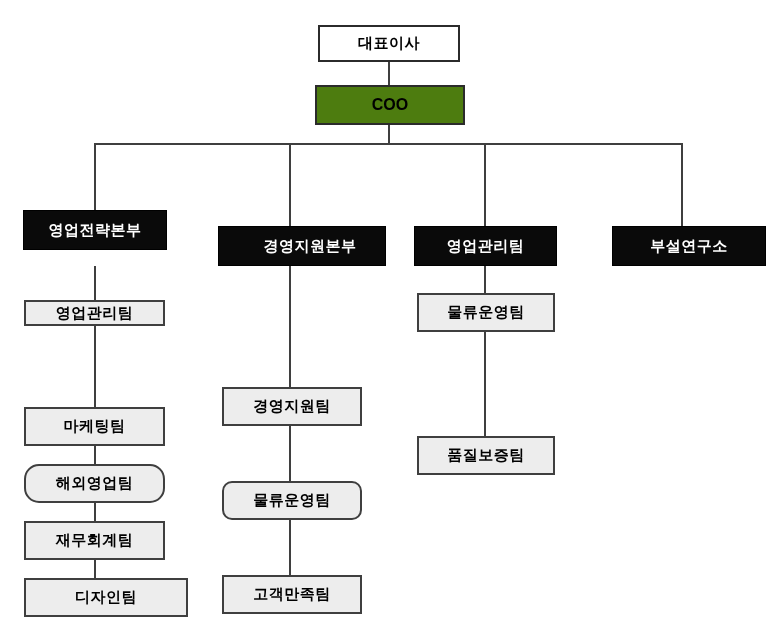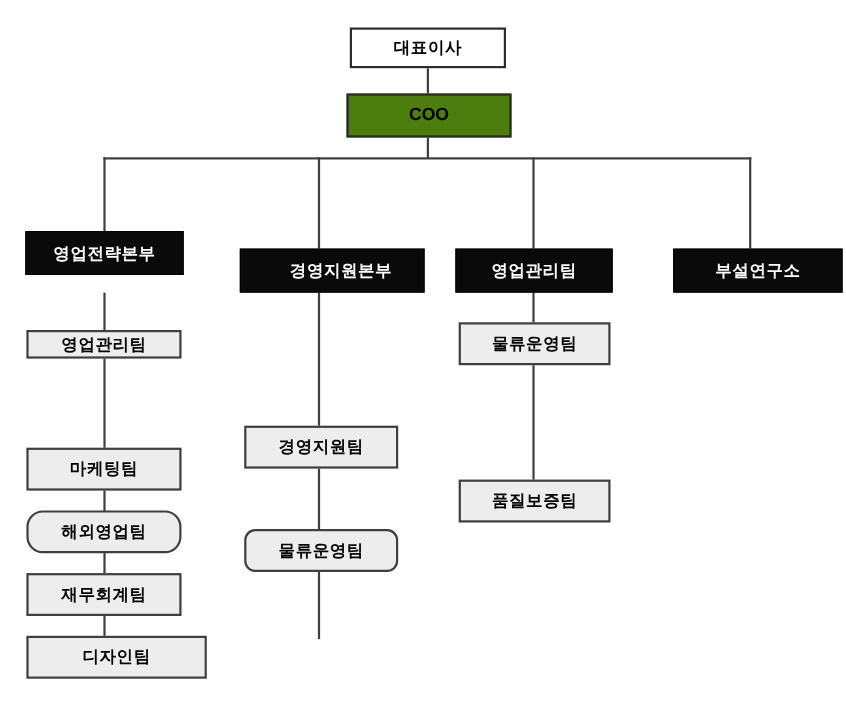--- a/index.html
+++ b/index.html
@@ -79,17 +79,18 @@
   <div class="box division" style="left:612px; top:226px; width:154px; height:40px;">부설연구소</div>
 
   <div class="box team" style="left:24px; top:289px; width:141px; height:26px;margin-top:11px;">영업관리팀</div>
   <div class="box team" style="left:24px; top:407px; width:141px; height:39px;">마케팅팀</div>
   <div class="box team" style="left:24px; top:464px; width:141px; height:39px;border-radius:15px;">해외영업팀</div>
   <div class="box team" style="left:24px; top:521px; width:141px; height:39px;">재무회계팀</div>
   <div class="box team" style="left:24px; top:578px; width:164px; height:39px;">디자인팀</div>
 
   <div class="box team" style="left:222px; top:387px; width:140px; height:39px;">경영지원팀</div>
   <div class="box team" style="left:222px; top:481px; width:140px; height:39px;border-radius:10px;">물류운영팀</div>
+  <div class="box team" style="left:222px; top:575px; width:140px; height:39px;">고객만족팀</div>
 
   <div class="box team" style="left:417px; top:293px; width:138px; height:39px;">물류운영팀</div>
   <div class="box team" style="left:417px; top:436px; width:138px; height:39px;">품질보증팀</div>
 
 </div>
 
 </body></html>

